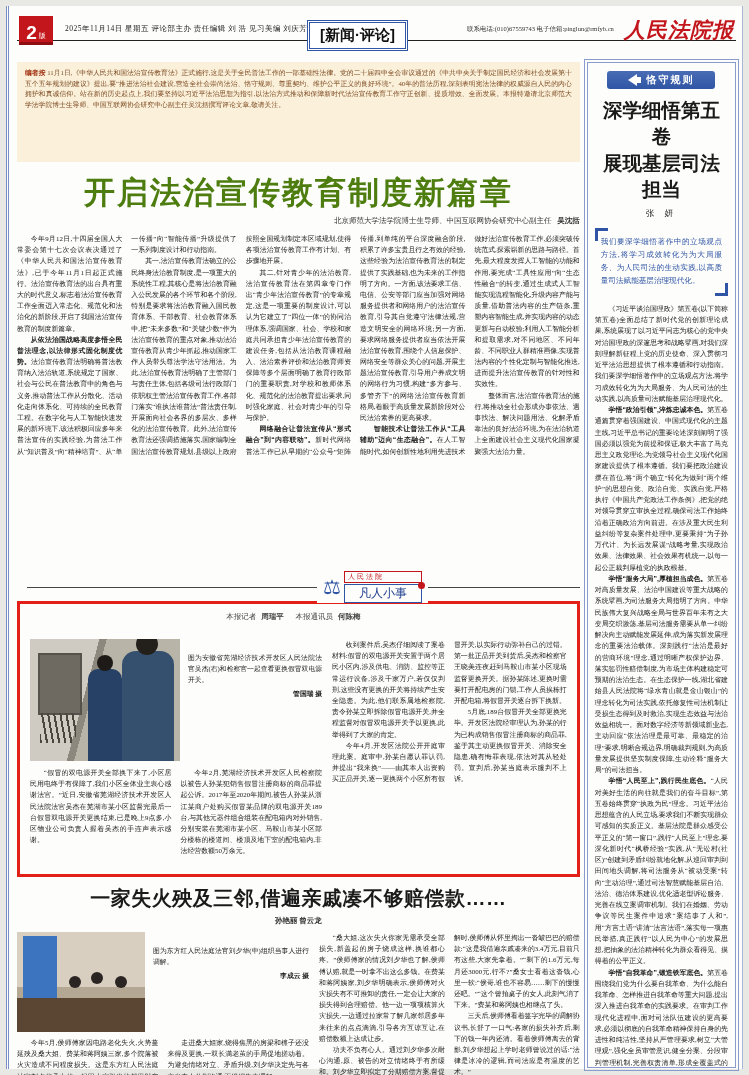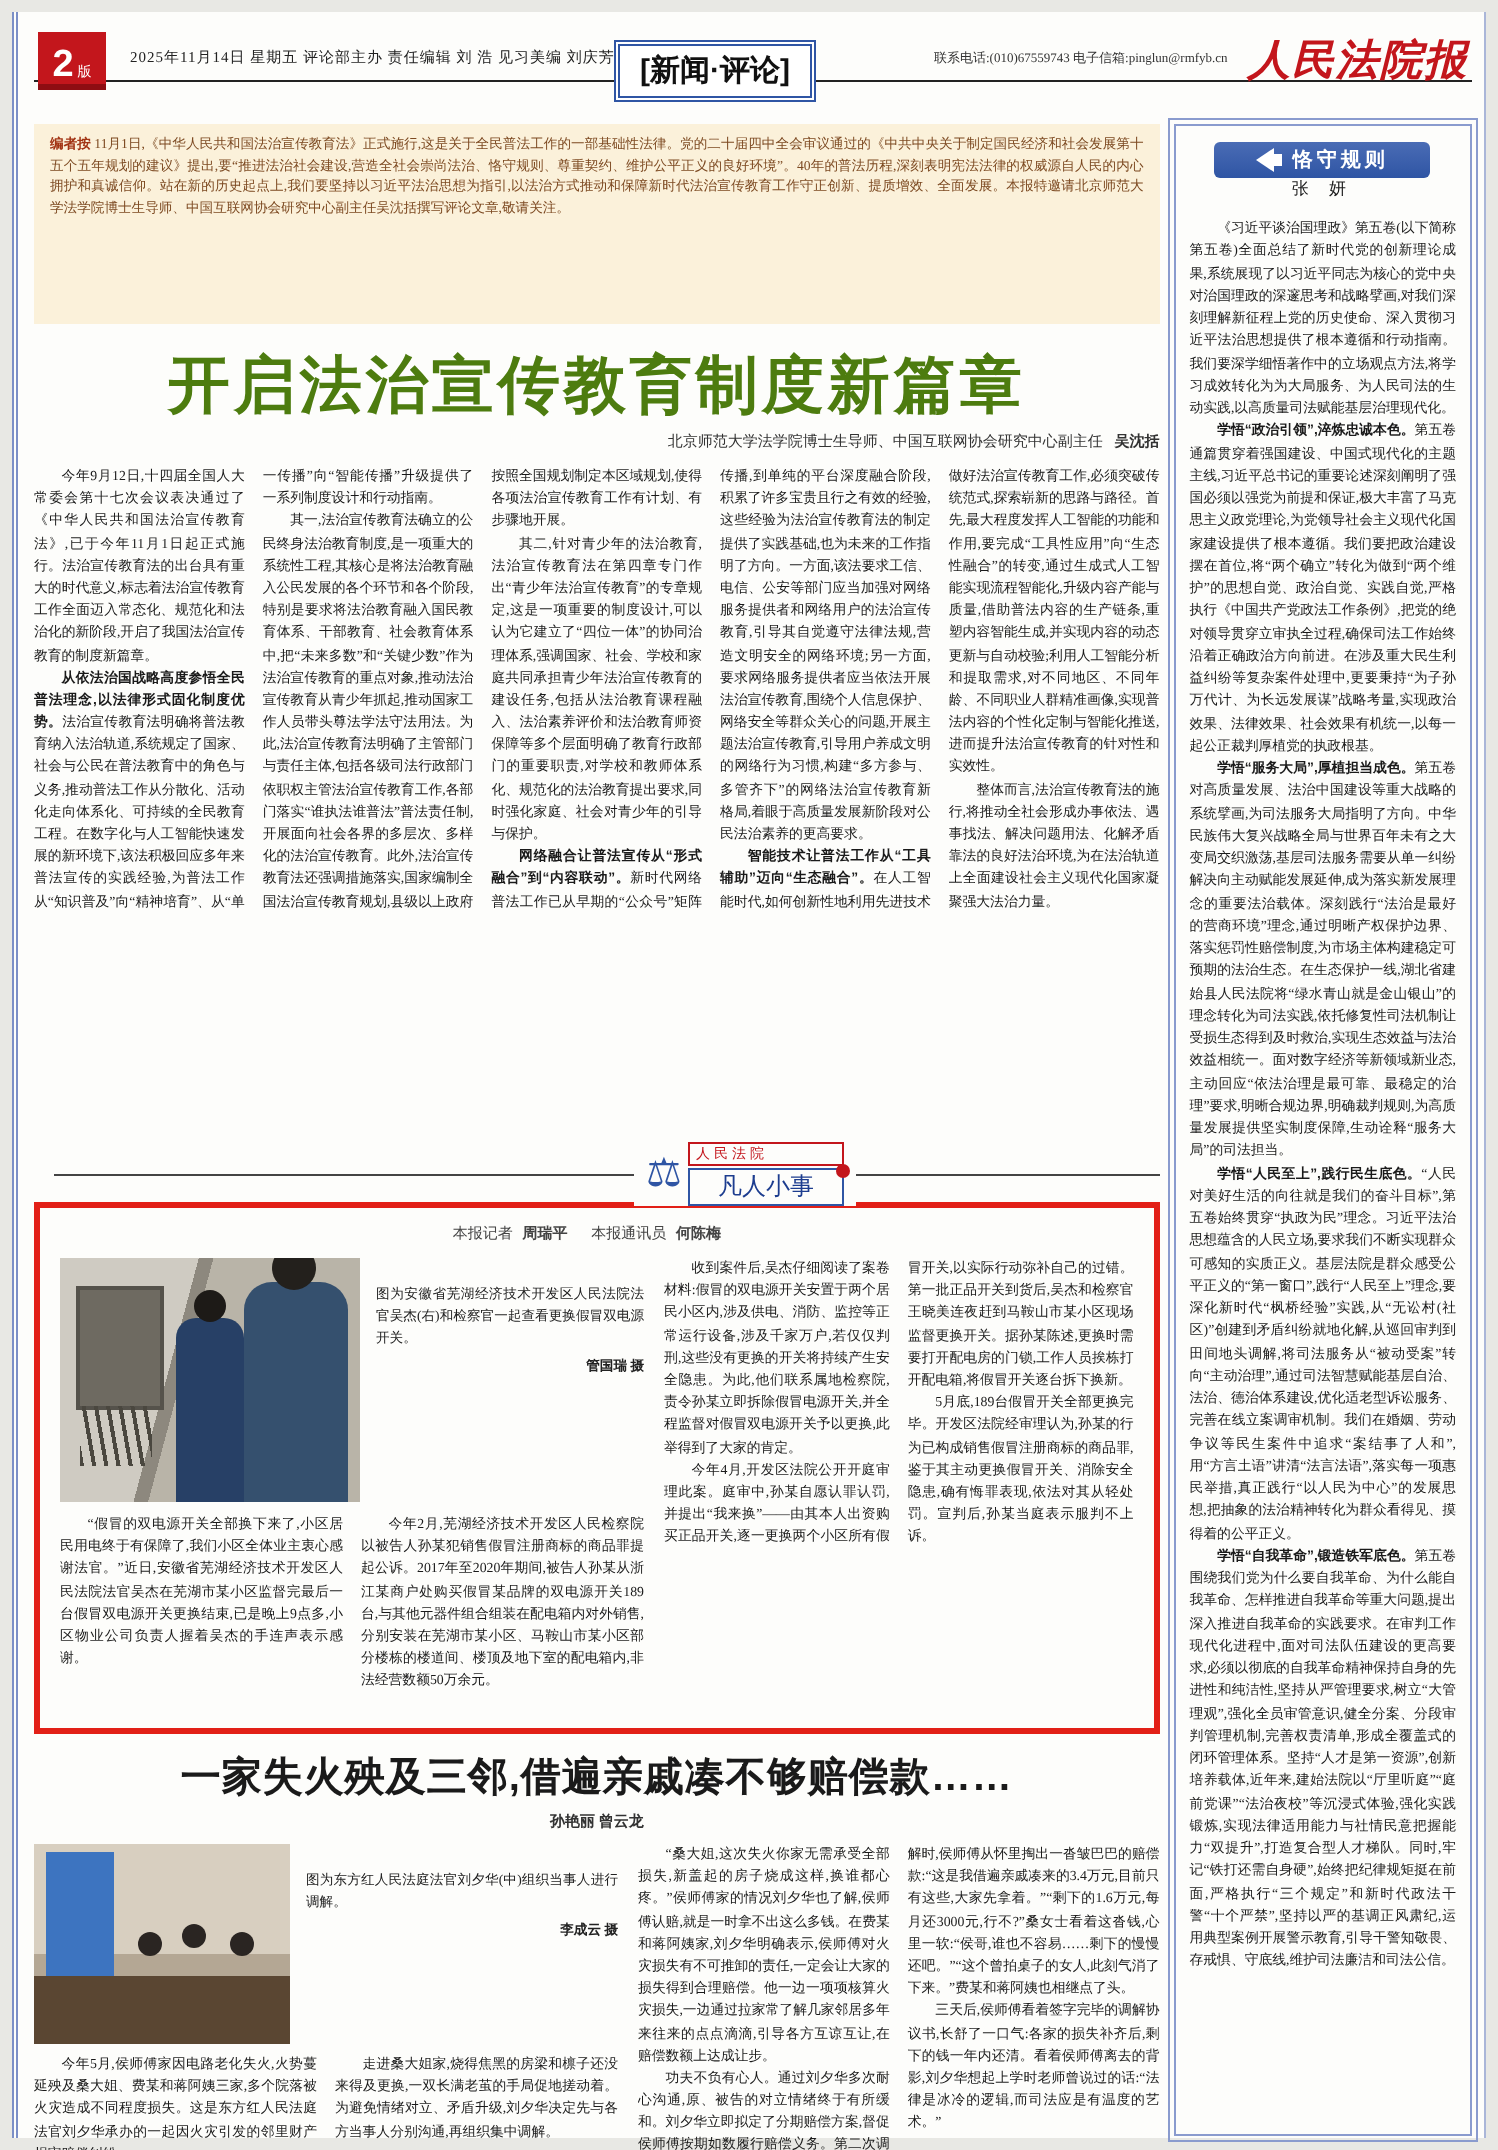--- a/index.html
+++ b/index.html
@@ -49,21 +49,21 @@
   .fyb{position:absolute;left:300px;top:0;display:flex;align-items:center;background:#fdfdfb;padding:0 6px;z-index:2;}
   .scales{color:#2f55a4;font-size:20px;line-height:1;margin-right:3px;}
   .fyb-stack{display:flex;flex-direction:column;gap:1px;}
   .fyb-top{border:1px solid #c3161c;color:#c3161c;font-size:7px;padding:0 3px;letter-spacing:2px;}
   .fyb-main{border:1.5px solid #2f55a4;color:#1d3d8f;font-weight:normal;font-size:12px;padding:0 14px;
             font-family:"Liberation Sans",sans-serif;position:relative;}
   .fyb-dot{position:absolute;right:-4px;top:-3px;width:7px;height:7px;border-radius:50%;background:#c3161c;}
   .featurebox{border:3.5px solid #e22017;padding:8px 10px 9px;}
   .feat-h2{text-align:center;font-size:21.5px;font-weight:bold;letter-spacing:.5px;margin:2px 0 6px;
            font-family:"Liberation Sans",sans-serif;}
-  .feat-byline{text-align:center;font-size:7.5px;color:#444;margin-bottom:7px;}
+  .feat-byline{text-align:center;font-size:7.5px;color:#444;margin-bottom:17px;}
   .feat-byline b{margin:0 10px 0 3px;}
   .feat-body{display:flex;gap:10px;}
   .feat-left{width:292px;}
   .photo-row{display:flex;gap:8px;}
   .photo1{width:150px;height:122px;position:relative;overflow:hidden;background:linear-gradient(105deg,#cfcbc2 0 38%,#8d887e 38% 42%,#b9b4a8 42% 100%);}
   .panel{position:absolute;left:8px;top:14px;width:40px;height:58px;background:#6e6a61;border:2px solid #55524b;}
   .wires{position:absolute;left:10px;top:74px;width:36px;height:30px;background:repeating-linear-gradient(80deg,#4a473f 0 2px,transparent 2px 6px);}
   .person-a{position:absolute;left:58px;top:30px;width:34px;height:92px;background:#274066;border-radius:10px 10px 0 0;}
   .person-a::before{content:"";position:absolute;left:9px;top:-14px;width:16px;height:16px;border-radius:50%;background:#1d1a17;}
   .person-b{position:absolute;right:6px;top:12px;width:52px;height:110px;background:#35506e;border-radius:14px 14px 0 0;}
@@ -230,21 +230,30 @@
     </div>
 
     <div class="sidebar">
       <div class="sb-badge">
         <svg class="megaphone" viewBox="0 0 14 12">
           <polygon points="0,6 9,0 9,12" fill="#fff"></polygon>
           <rect x="9" y="3" width="4" height="6" fill="#fff"></rect>
         </svg>
         <span class="sb-badge-label">恪守规则</span>
       </div>
+      <div class="sb-h2">
+        <div>深学细悟第五卷</div>
+        <div>展现基层司法担当</div>
+      </div>
       <div class="sb-author">张 妍</div>
+      <div class="sb-quote">
+        <span class="qm qm-tl"></span>
+        <span>我们要深学细悟著作中的立场观点方法,将学习成效转化为为大局服务、为人民司法的生动实践,以高质量司法赋能基层治理现代化。</span>
+        <span class="qm qm-br"></span>
+      </div>
       <div class="sb-body">
           <p>《习近平谈治国理政》第五卷(以下简称第五卷)全面总结了新时代党的创新理论成果,系统展现了以习近平同志为核心的党中央对治国理政的深邃思考和战略擘画,对我们深刻理解新征程上党的历史使命、深入贯彻习近平法治思想提供了根本遵循和行动指南。我们要深学细悟著作中的立场观点方法,将学习成效转化为为大局服务、为人民司法的生动实践,以高质量司法赋能基层治理现代化。</p>
           <p><b>学悟“政治引领”,淬炼忠诚本色。</b>第五卷通篇贯穿着强国建设、中国式现代化的主题主线,习近平总书记的重要论述深刻阐明了强国必须以强党为前提和保证,极大丰富了马克思主义政党理论,为党领导社会主义现代化国家建设提供了根本遵循。我们要把政治建设摆在首位,将“两个确立”转化为做到“两个维护”的思想自觉、政治自觉、实践自觉,严格执行《中国共产党政法工作条例》,把党的绝对领导贯穿立审执全过程,确保司法工作始终沿着正确政治方向前进。在涉及重大民生利益纠纷等复杂案件处理中,更要秉持“为子孙万代计、为长远发展谋”战略考量,实现政治效果、法律效果、社会效果有机统一,以每一起公正裁判厚植党的执政根基。</p>
           <p><b>学悟“服务大局”,厚植担当成色。</b>第五卷对高质量发展、法治中国建设等重大战略的系统擘画,为司法服务大局指明了方向。中华民族伟大复兴战略全局与世界百年未有之大变局交织激荡,基层司法服务需要从单一纠纷解决向主动赋能发展延伸,成为落实新发展理念的重要法治载体。深刻践行“法治是最好的营商环境”理念,通过明晰产权保护边界、落实惩罚性赔偿制度,为市场主体构建稳定可预期的法治生态。在生态保护一线,湖北省建始县人民法院将“绿水青山就是金山银山”的理念转化为司法实践,依托修复性司法机制让受损生态得到及时救治,实现生态效益与法治效益相统一。面对数字经济等新领域新业态,主动回应“依法治理是最可靠、最稳定的治理”要求,明晰合规边界,明确裁判规则,为高质量发展提供坚实制度保障,生动诠释“服务大局”的司法担当。</p>
           <p><b>学悟“人民至上”,践行民生底色。</b>“人民对美好生活的向往就是我们的奋斗目标”,第五卷始终贯穿“执政为民”理念。习近平法治思想蕴含的人民立场,要求我们不断实现群众可感知的实质正义。基层法院是群众感受公平正义的“第一窗口”,践行“人民至上”理念,要深化新时代“枫桥经验”实践,从“无讼村(社区)”创建到矛盾纠纷就地化解,从巡回审判到田间地头调解,将司法服务从“被动受案”转向“主动治理”,通过司法智慧赋能基层自治、法治、德治体系建设,优化适老型诉讼服务、完善在线立案调审机制。我们在婚姻、劳动争议等民生案件中追求“案结事了人和”,用“方言土语”讲清“法言法语”,落实每一项惠民举措,真正践行“以人民为中心”的发展思想,把抽象的法治精神转化为群众看得见、摸得着的公平正义。</p>
           <p><b>学悟“自我革命”,锻造铁军底色。</b>第五卷围绕我们党为什么要自我革命、为什么能自我革命、怎样推进自我革命等重大问题,提出深入推进自我革命的实践要求。在审判工作现代化进程中,面对司法队伍建设的更高要求,必须以彻底的自我革命精神保持自身的先进性和纯洁性,坚持从严管理要求,树立“大管理观”,强化全员审管意识,健全分案、分段审判管理机制,完善权责清单,形成全覆盖式的闭环管理体系。坚持“人才是第一资源”,创新培养载体,近年来,建始法院以“厅里听庭”“庭前党课”“法治夜校”等沉浸式体验,强化实践锻炼,实现法律适用能力与社情民意把握能力“双提升”,打造复合型人才梯队。同时,牢记“铁打还需自身硬”,始终把纪律规矩挺在前面,严格执行“三个规定”和新时代政法干警“十个严禁”,坚持以严的基调正风肃纪,运用典型案例开展警示教育,引导干警知敬畏、存戒惧、守底线,维护司法廉洁和司法公信。</p>
         </div>
 
     </div>
   </div>

